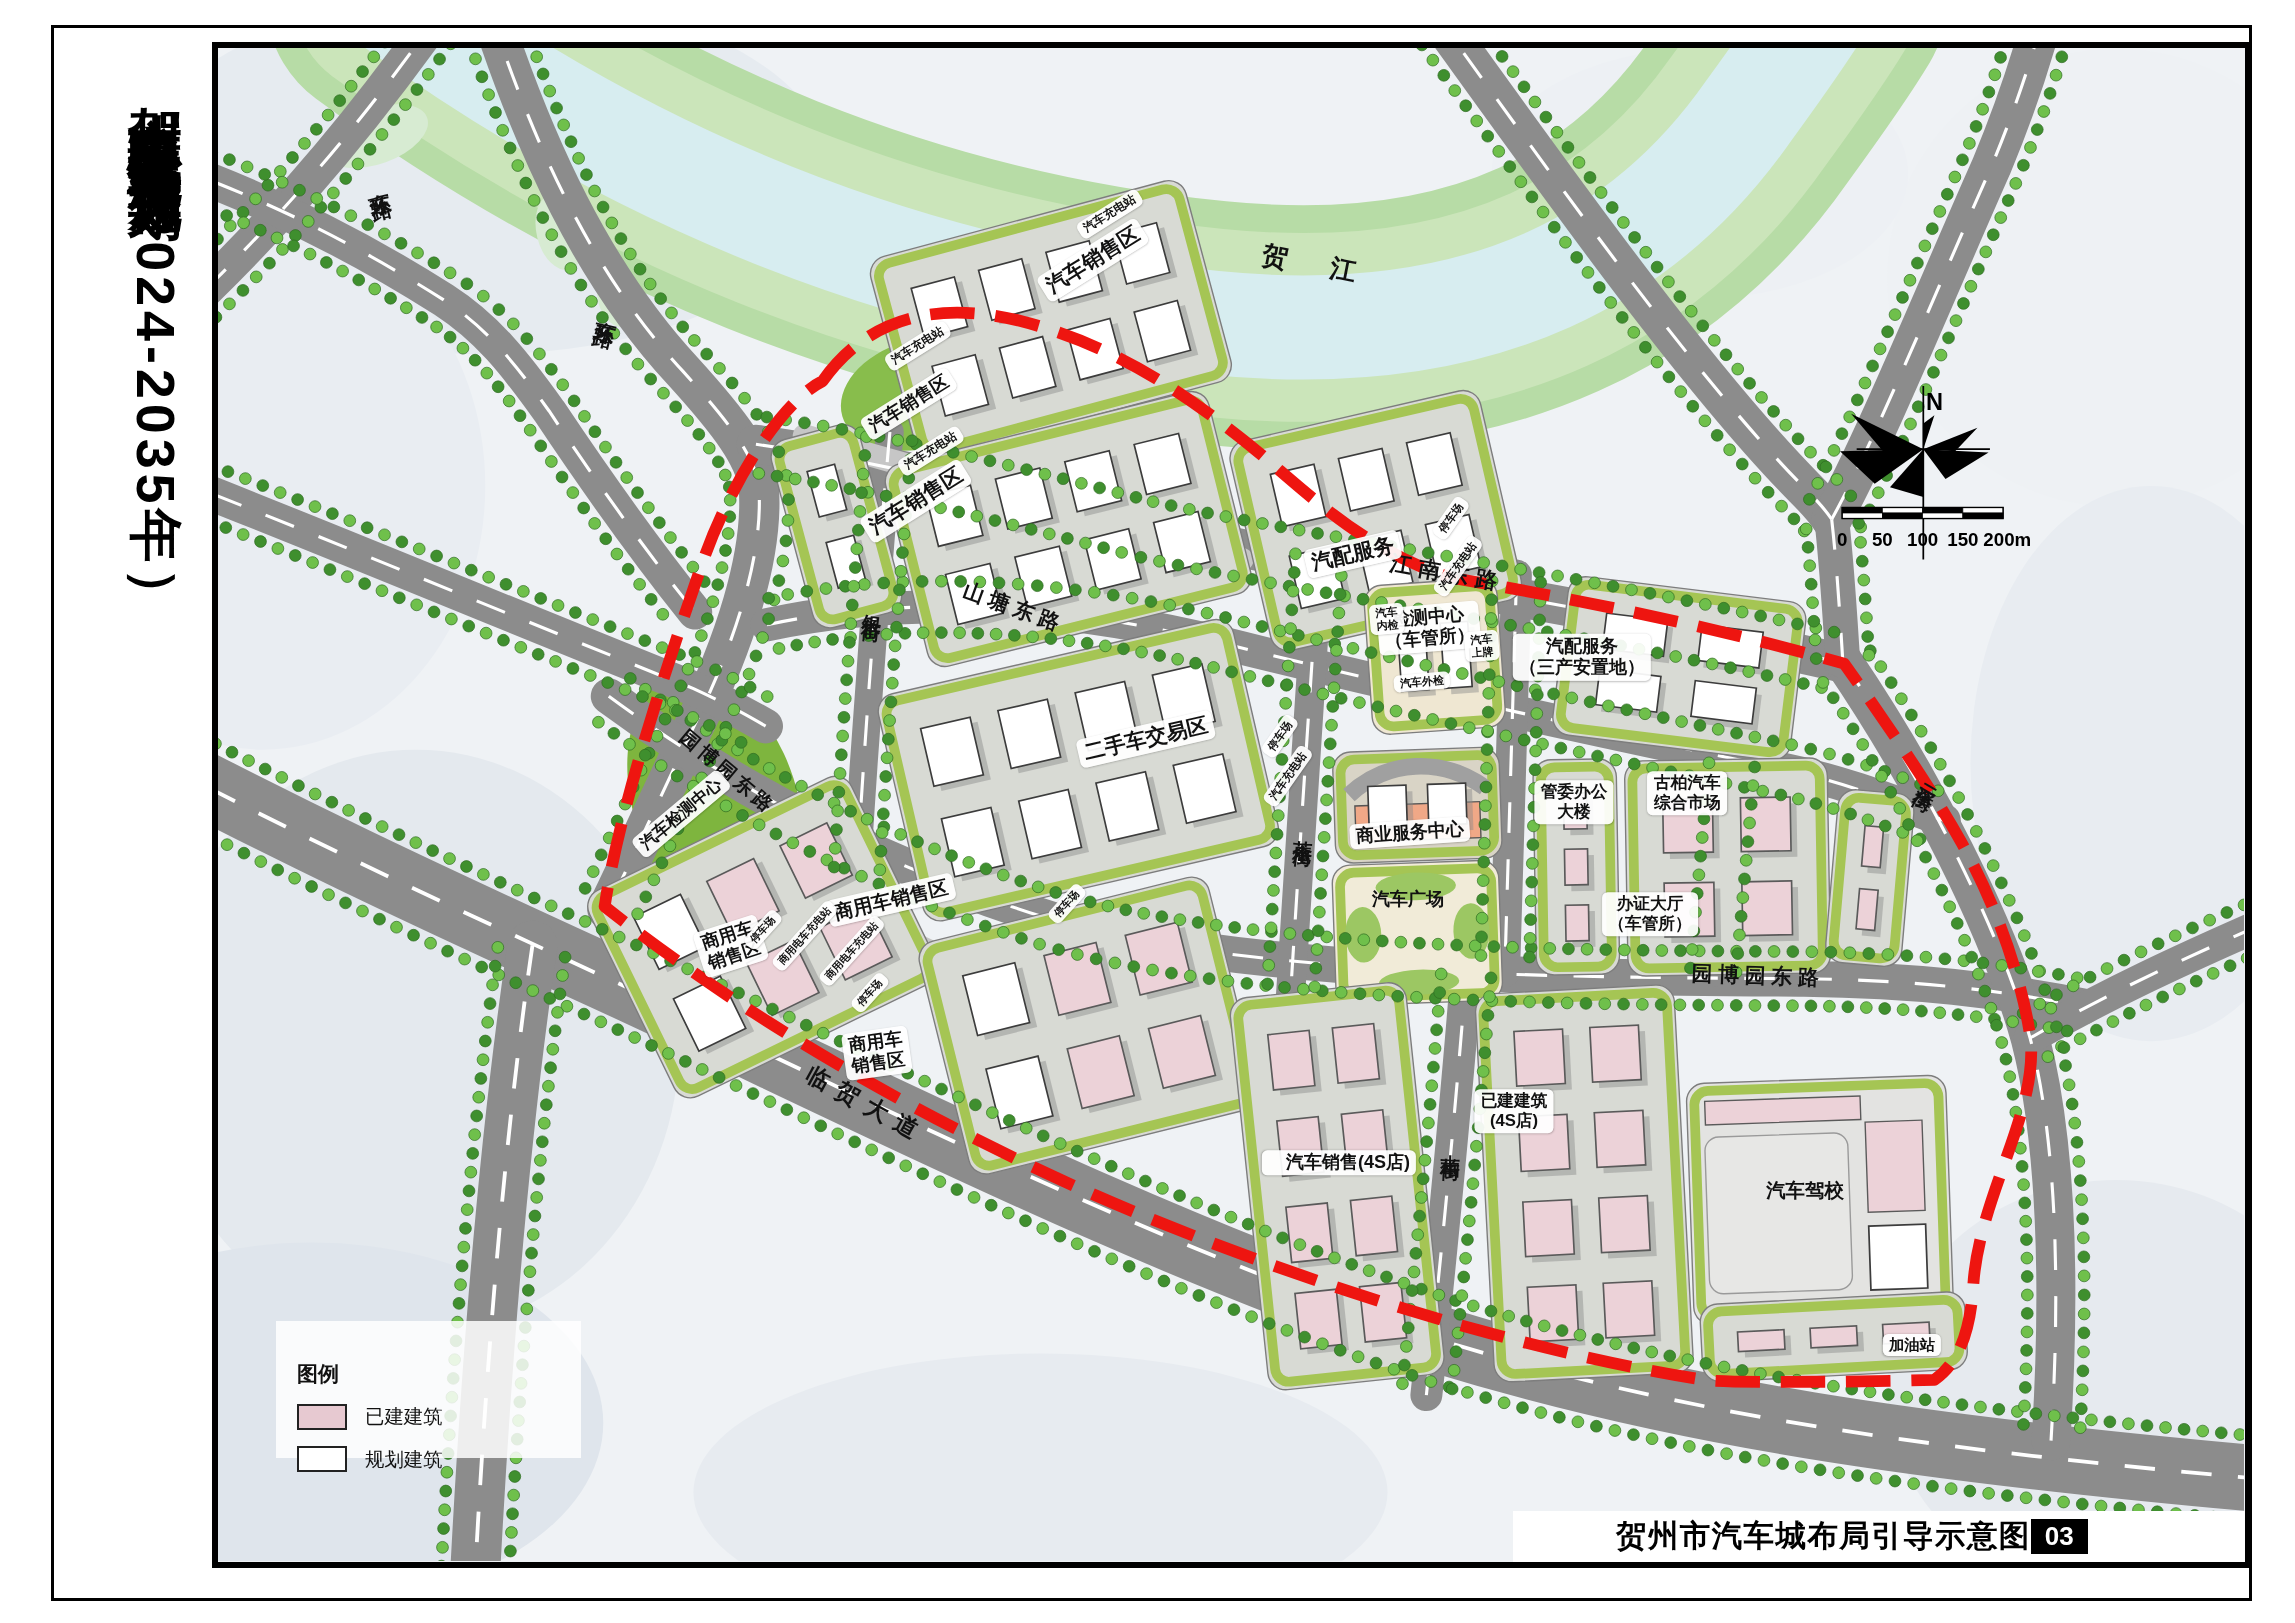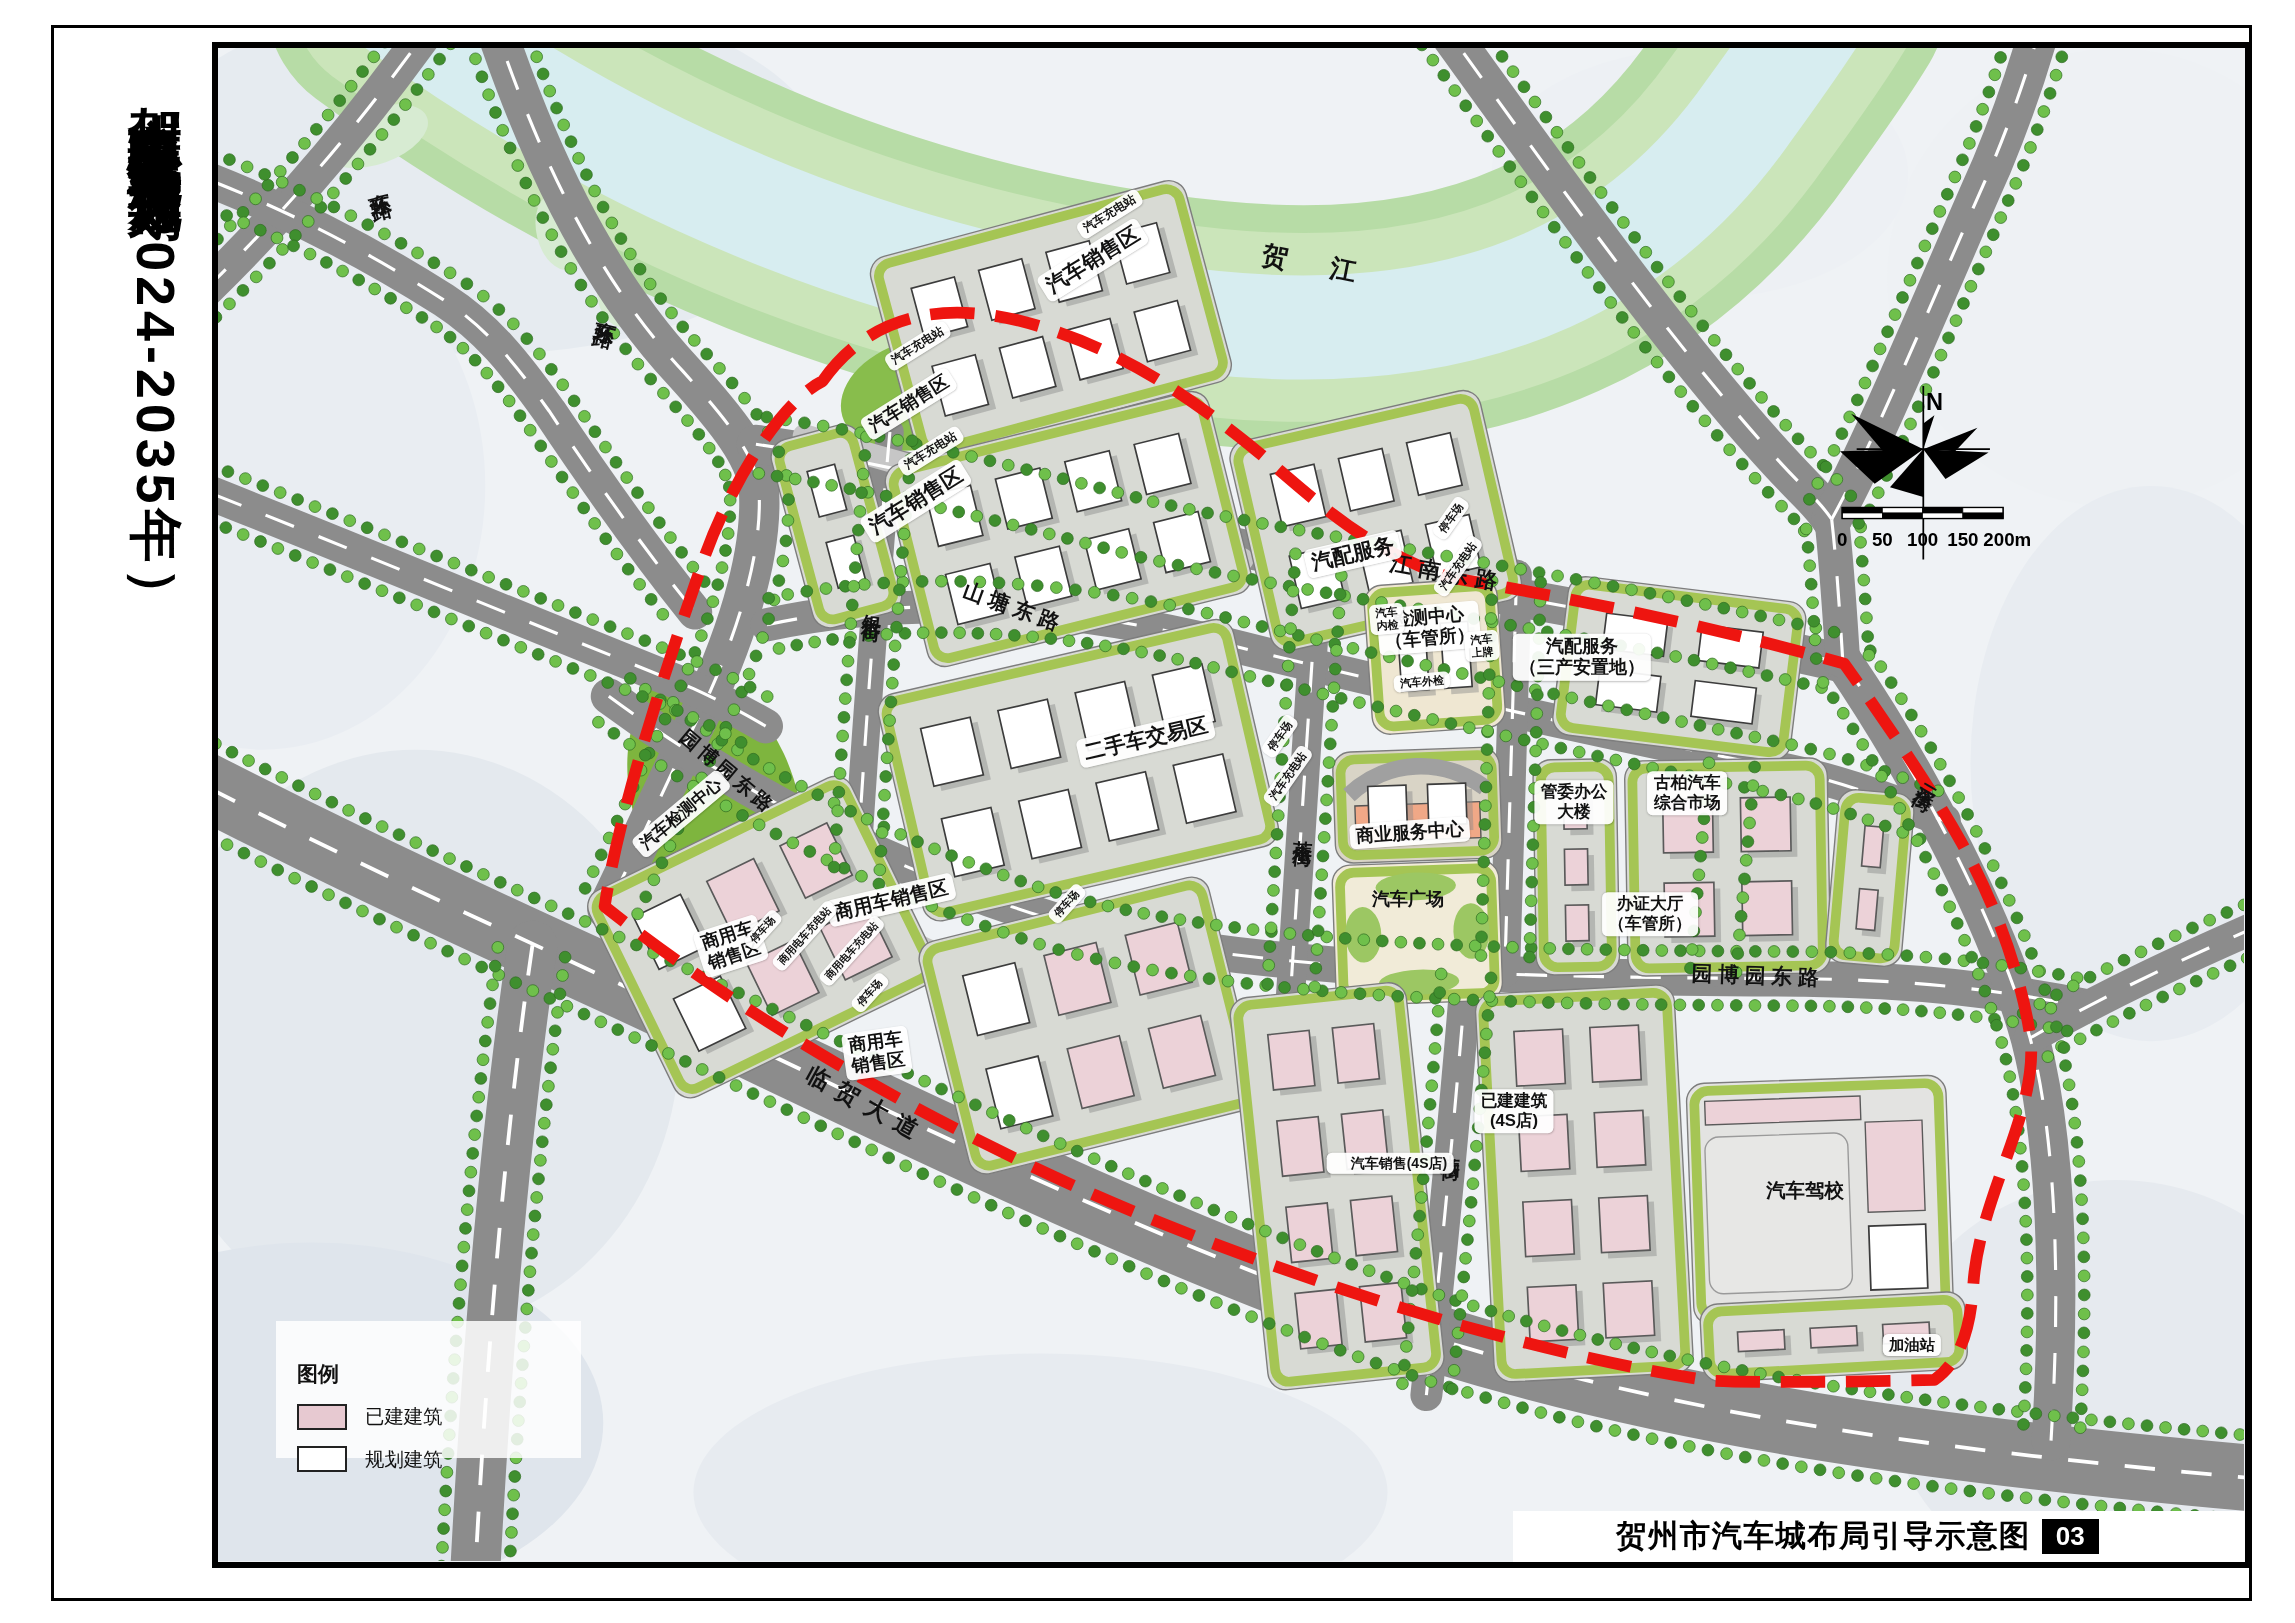--- a/index.html
+++ b/index.html
@@ -18,21 +18,21 @@
   .map-label.boxed{background:rgba(255,255,255,0.93);padding:2.1px 6.2px;border-radius:5.6px;
        box-shadow:0 0.7px 2.1px rgba(0,0,0,0.25);}
   .map-label.vertical{writing-mode:vertical-rl;text-orientation:upright;letter-spacing:3.5px;}
   .legend{position:absolute;left:58px;top:1273px;width:305px;height:137px;background:rgba(255,255,255,0.85);
        padding:14px 21px;box-sizing:border-box;}
   .legend-title{font-size:21px;font-weight:900;color:#111;margin-top:25px;}
   .legend-row{display:flex;align-items:center;gap:18px;margin-top:15.3px;}
   .swatch{width:50px;height:26px;border:2.1px solid #222;box-sizing:border-box;display:inline-block;}
   .legend-label{font-size:19.4px;font-weight:400;color:#111;}
   .caption-bar{position:absolute;left:1295px;top:1463px;width:732px;height:51px;background:#ffffff;
-       display:flex;align-items:center;padding-left:103px;gap:11px;box-sizing:border-box;}
+       display:flex;align-items:center;padding-left:103px;gap:0;box-sizing:border-box;}
   .caption-text{font-size:30.5px;font-weight:900;color:#000;letter-spacing:1.4px;}
   .caption-number{background:#000;color:#fff;font-size:26px;font-weight:900;padding:2.1px 14px;}
 </style>
 </head>
 <body>
 
 <div id="outer-border"></div>
 
 <div class="side-title"><span>贺州市中心城区汽车流通行业布局规划</span><span class="year">（2024-2035年）</span></div>
 
@@ -1933,21 +1933,21 @@
       <div class="map-label boxed" style="left: 513px; top: 898px; font-size: 18px; transform: translate(-50%, -50%) rotate(-18deg);">商用车
 销售区</div>
       <div class="map-label boxed" style="left: 673px; top: 852px; font-size: 19.4px; transform: translate(-50%, -50%) rotate(-13deg);">商用车销售区</div>
       <div class="map-label boxed" style="left: 659px; top: 1005px; font-size: 18px; transform: translate(-50%, -50%) rotate(-8deg);">商用车
 销售区</div>
       <div class="map-label boxed" style="left: 545px; top: 882px; font-size: 10.4px; transform: translate(-50%, -50%) rotate(-48deg);">停车场</div>
       <div class="map-label boxed" style="left: 587px; top: 888px; font-size: 10.4px; transform: translate(-50%, -50%) rotate(-48deg);">商用电车充电站</div>
       <div class="map-label boxed" style="left: 634px; top: 903px; font-size: 10.4px; transform: translate(-50%, -50%) rotate(-48deg);">商用电车充电站</div>
       <div class="map-label boxed" style="left: 652px; top: 945px; font-size: 10.4px; transform: translate(-50%, -50%) rotate(-48deg);">停车场</div>
       <div class="map-label boxed" style="left: 849px; top: 856px; font-size: 10.4px; transform: translate(-50%, -50%) rotate(-48deg);">停车场</div>
-      <div class="map-label boxed" style="left: 1172px; top: 1115px; font-size: 14px; transform: translate(-50%, -50%) rotate(0deg); padding-left: 24px;">汽车销售(4S店)</div>
+      <div class="map-label boxed" style="left: 1121px; top: 1115px; font-size: 18px; transform: translate(-50%, -50%) rotate(0deg); padding-left: 24px;">汽车销售(4S店)</div>
       <div class="map-label boxed" style="left: 1296px; top: 1063px; font-size: 16.7px; transform: translate(-50%, -50%) rotate(0deg);">已建建筑
 (4S店)</div>
       <div class="map-label" style="left: 1587px; top: 1142px; font-size: 19.4px; transform: translate(-50%, -50%) rotate(0deg);">汽车驾校</div>
       <div class="map-label boxed" style="left: 1694px; top: 1297px; font-size: 15.3px; transform: translate(-50%, -50%) rotate(0deg);">加油站</div>
     </div>
 
   <div class="legend">
     <div class="legend-title">图例</div>
     <div class="legend-row">
       <span class="swatch built" style="background: rgb(231, 201, 209);"></span>

